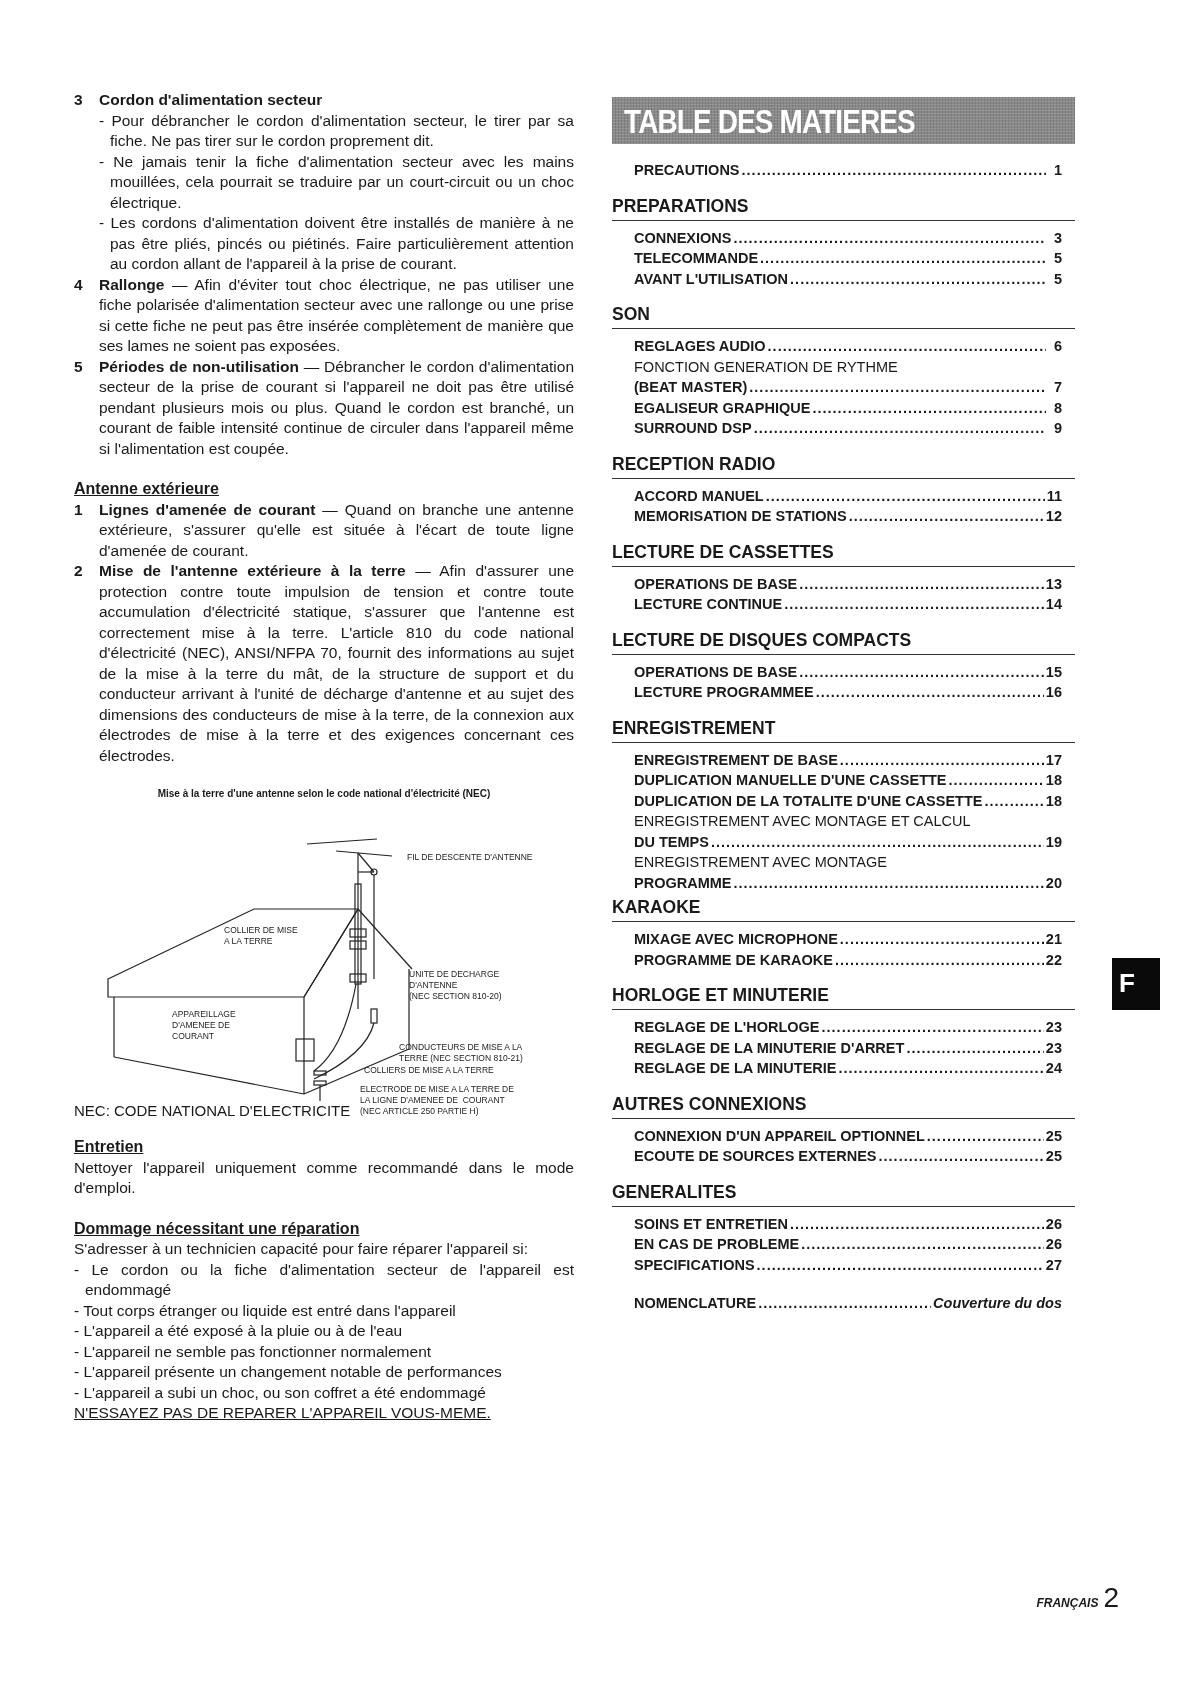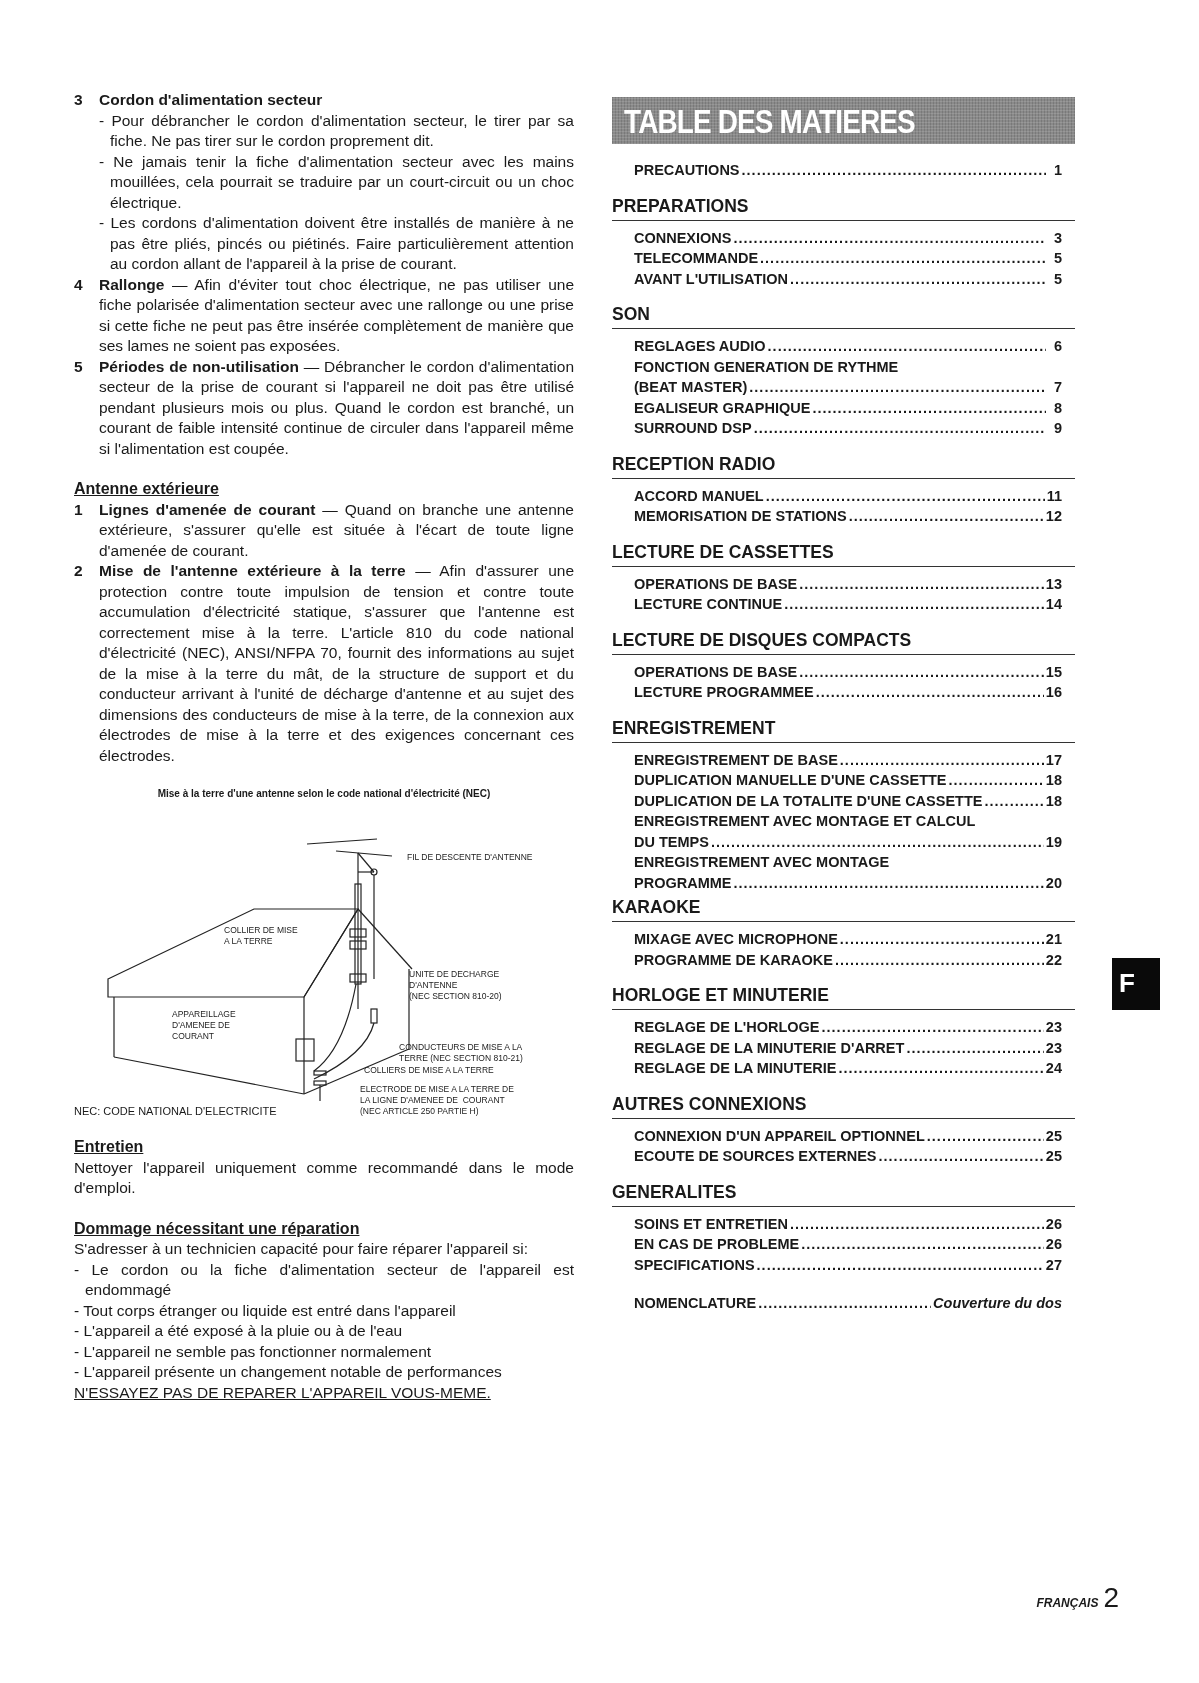--- a/index.html
+++ b/index.html
@@ -13,38 +13,38 @@
   .item .body { flex: 1; text-align: justify; }
   .item .title { font-weight: bold; }
   .bullet { padding-left: 11px; text-indent: -11px; text-align: justify; }
   .sec-head { font-weight: bold; text-decoration: underline; margin-top: 20px; font-size: 16px; }
   .para { text-align: justify; }
   .warn { text-decoration: underline; }
   .fig-caption { font-size: 10px; font-weight: bold; text-align: center; margin: 18px 0 4px 0; }
   .figure { position: relative; width: 500px; height: 300px; }
   .figure svg { position: absolute; left: 0; top: 0; }
   .fig-label { position: absolute; font-size: 8.5px; line-height: 11px; color: #222; white-space: nowrap; }
-  .nec-note { font-size: 11px; margin-top: -8px; }
+  .nec-note { font-size: 15px; margin-top: -8px; }
 
   
   .right { position: absolute; left: 612px; top: 77px; width: 500px; margin-top: 20px; }
   .banner { width: 463px; height: 47px; background-color: #8a8a8a;
     background-image: repeating-linear-gradient(0deg, rgba(255,255,255,0.12) 0 1px, transparent 1px 3px),
                       repeating-linear-gradient(90deg, rgba(0,0,0,0.12) 0 1px, transparent 1px 3px);
     position: relative; }
   .banner span { position: absolute; left: 12px; top: 4px; font-family: "Liberation Sans", sans-serif; font-weight: bold;
     font-size: 34px; color: #ffffff; letter-spacing: -1px; transform: scaleX(0.82); transform-origin: left center; line-height: 40px; }
   .toc { position: absolute; left: 612px; width: 500px; }
   .toc-entry { display: flex; align-items: center; font-weight: bold; font-size: 14.5px; line-height: 20.5px; padding-left: 22px; width: 450px; }
   .toc-entry .lbl { white-space: nowrap; }
   .toc-entry .dots { flex: 1; overflow: hidden; white-space: nowrap; margin: 0 2px; letter-spacing: 1px; }
   .toc-entry .dots::after { content: "................................................................................................................................................................"; }
   .toc-entry .pg { white-space: nowrap; min-width: 14px; text-align: right; }
   .toc-entry .pg.ital { font-style: italic; font-weight: bold; }
-  .toc-cont { font-weight: bold; font-size: 14.5px; line-height: 20.5px; padding-left: 22px; }
+  .toc-cont { font-weight: normal; font-size: 14.5px; line-height: 20.5px; padding-left: 22px; }
   .toc-section { font-weight: bold; font-size: 17.5px; line-height: 22px; width: 463px; border-bottom: 1.5px solid #333; padding-bottom: 3px; margin-bottom: 7px; }
 
   .side-tab { position: absolute; left: 1112px; top: 958px; width: 48px; height: 52px; background: #0a0a0a; }
   .side-tab span { position: absolute; left: 7px; top: 10px; color: #fff; font-weight: bold; font-size: 26px; line-height: 30px; }
 
   .footer { position: absolute; right: 80px; top: 1583px; display: flex; align-items: baseline; }
   .footer .lang { font-style: italic; font-weight: bold; font-size: 12px; margin-right: 5px; }
   .footer .page { font-size: 28px; font-weight: normal; line-height: 30px; }
 </style>
 </head>
@@ -139,20 +139,21 @@
   <div class="sec-head" style="margin-top:16px;">Entretien</div>
   <div class="para">Nettoyer l'appareil uniquement comme recommandé dans le mode d'emploi.</div>
 
   <div class="sec-head">Dommage nécessitant une réparation</div>
   <div class="para">S'adresser à un technicien capacité pour faire réparer l'appareil si:</div>
   <div class="bullet">- Le cordon ou la fiche d'alimentation secteur de l'appareil est endommagé</div>
   <div class="bullet">- Tout corps étranger ou liquide est entré dans l'appareil</div>
   <div class="bullet">- L'appareil a été exposé à la pluie ou à de l'eau</div>
   <div class="bullet">- L'appareil ne semble pas fonctionner normalement</div>
   <div class="bullet">- L'appareil présente un changement notable de performances</div>
+  <div class="bullet">- L'appareil a subi un choc, ou son coffret a été endommagé</div>
   <div class="warn">N'ESSAYEZ PAS DE REPARER L'APPAREIL VOUS-MEME.</div>
 </div>
 
 <div class="right">
   <div class="banner">
     <span>TABLE DES MATIERES</span>
   </div>
 </div>
 
 <div class="toc" id="toc" style="top:160px;">

